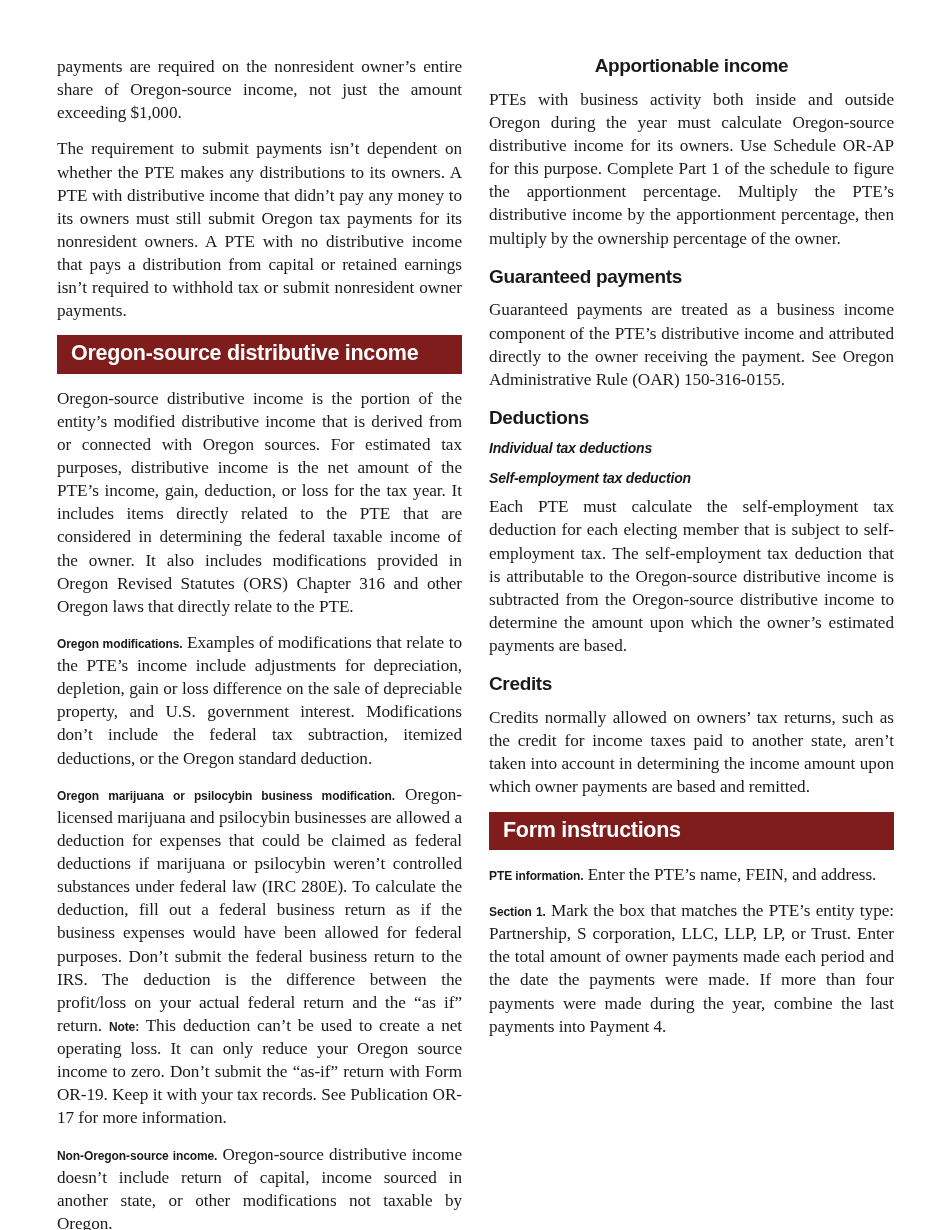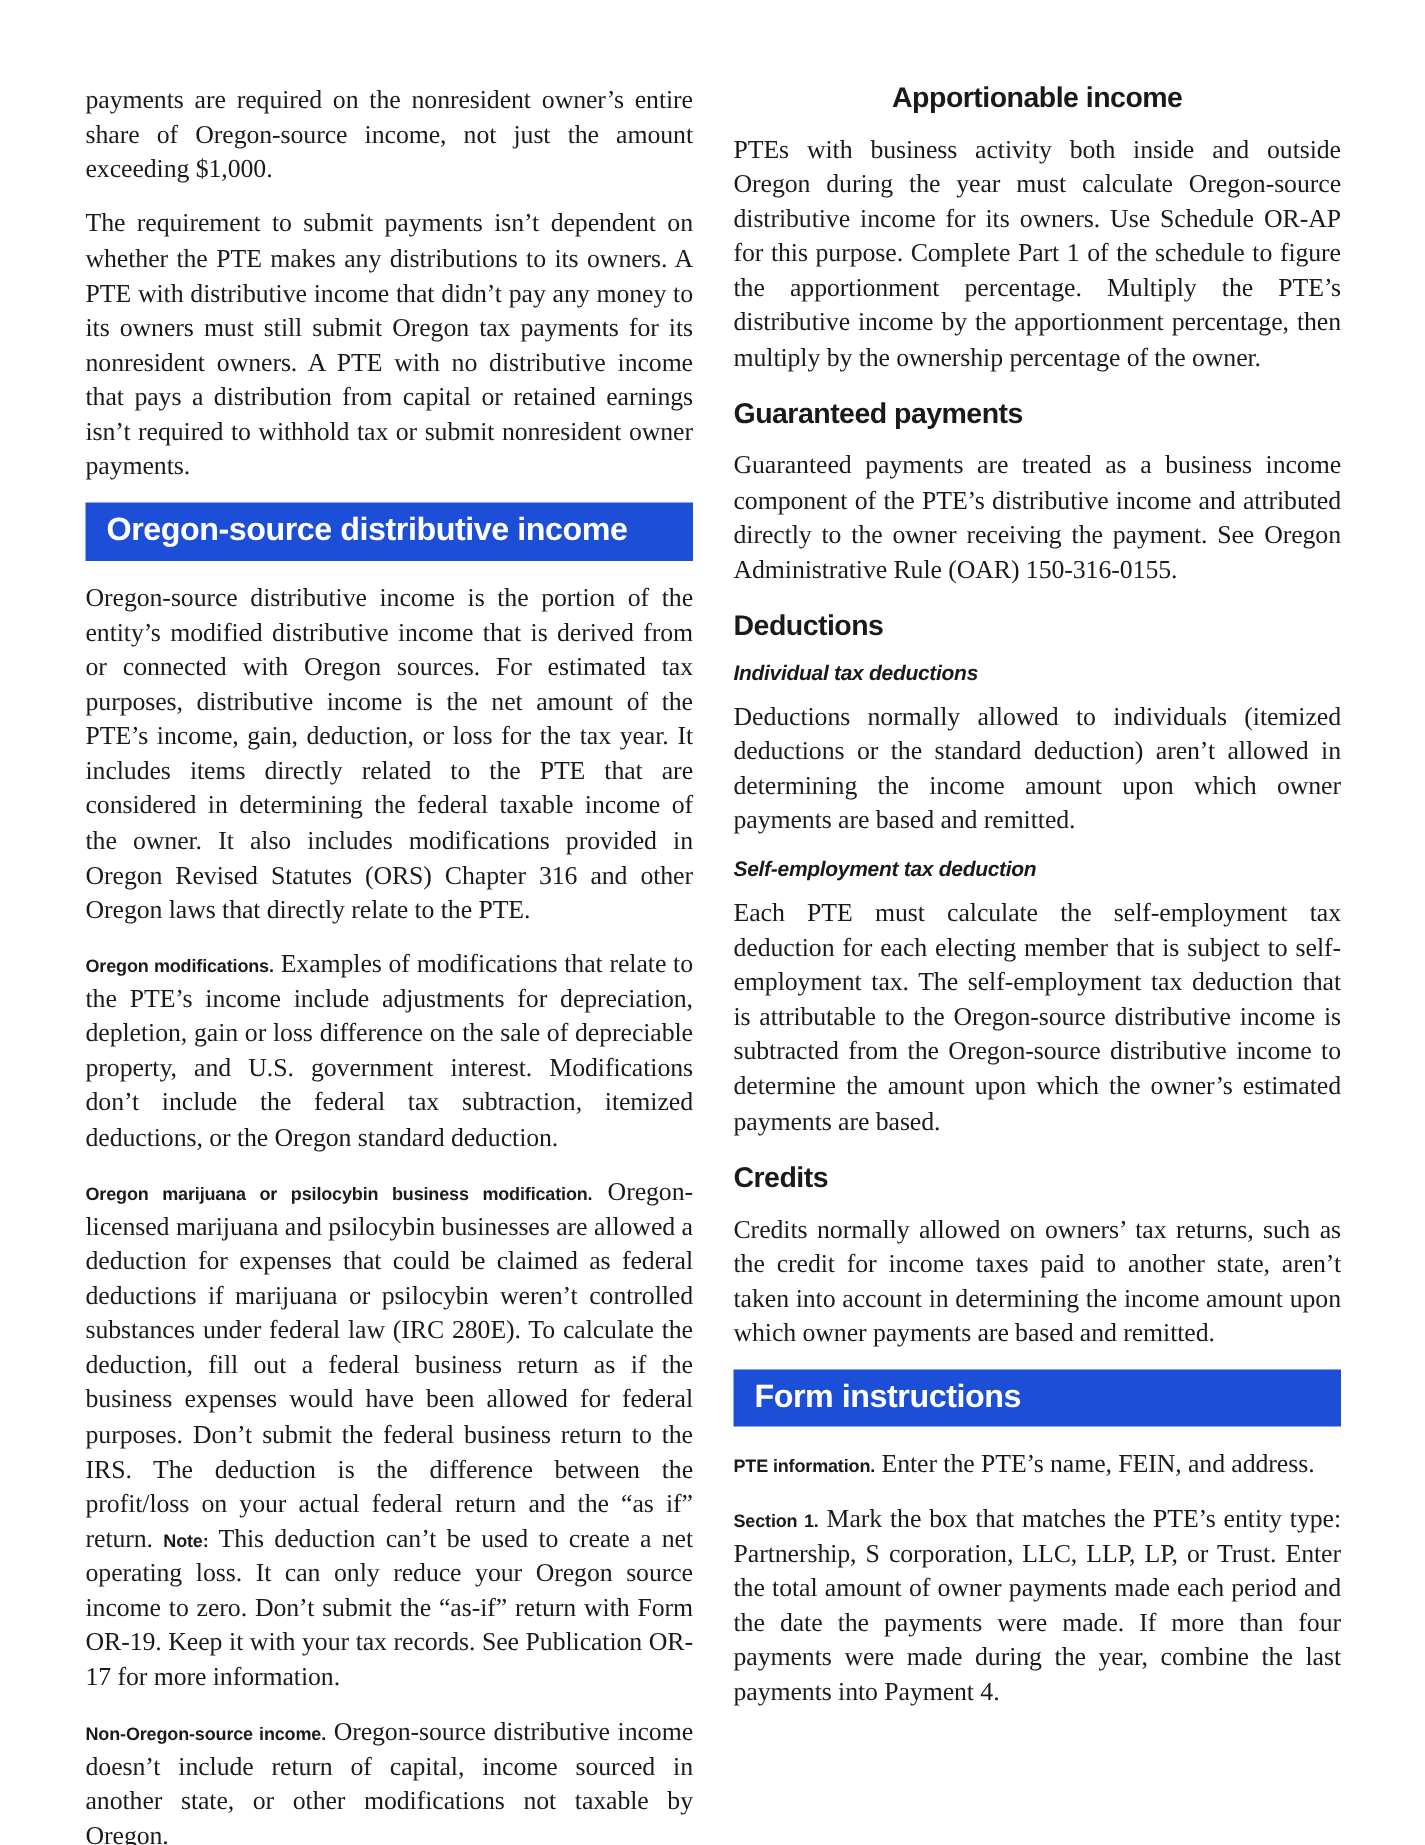--- a/index.html
+++ b/index.html
@@ -41,21 +41,21 @@
     hyphens: none;
     letter-spacing: -0.05px;
   }
   .lead {
     font-family: "Liberation Sans", sans-serif;
     font-weight: bold;
     font-size: 12px;
     letter-spacing: -0.1px;
   }
   .banner {
-    background: #1d4ed8;
+    background: #7f1d1d;
     color: #ffffff;
     font-family: "Liberation Sans", sans-serif;
     font-weight: bold;
     font-size: 21.5px;
     letter-spacing: -0.3px;
     padding: 6px 0 7px 14px;
     margin: 11px 0 13px 0;
     line-height: 1.18;
   }
   h2.section-head {
@@ -138,21 +138,20 @@
       <p class="body">PTEs with business activity both inside and outside Oregon during the year must calculate Oregon-source distributive income for its owners. Use Schedule OR-AP for this purpose. Complete Part 1 of the schedule to figure the apportionment percentage. Multiply the PTE’s distributive income by the apportionment percentage, then multiply by the ownership percentage of the owner.</p>
 
       <h2 class="section-head">Guaranteed payments</h2>
 
       <p class="body">Guaranteed payments are treated as a business income component of the PTE’s distributive income and attributed directly to the owner receiving the payment. See Oregon Administrative Rule (OAR) 150-316-0155.</p>
 
       <h2 class="section-head">Deductions</h2>
 
       <h3 class="sub-head tight">Individual tax deductions</h3>
 
-      <p class="body">Deductions normally allowed to individuals (itemized deductions or the standard deduction) aren’t allowed in determining the income amount upon which owner payments are based and remitted.</p>
 
       <h3 class="sub-head">Self-employment tax deduction</h3>
 
       <p class="body">Each PTE must calculate the self-employment tax deduction for each electing member that is subject to self-employment tax. The self-employment tax deduction that is attributable to the Oregon-source distributive income is subtracted from the Oregon-source distributive income to determine the amount upon which the owner’s estimated payments are based.</p>
 
       <h2 class="section-head">Credits</h2>
 
       <p class="body">Credits normally allowed on owners’ tax returns, such as the credit for income taxes paid to another state, aren’t taken into account in determining the income amount upon which owner payments are based and remitted.</p>
 
       <div class="banner">Form instructions</div>

